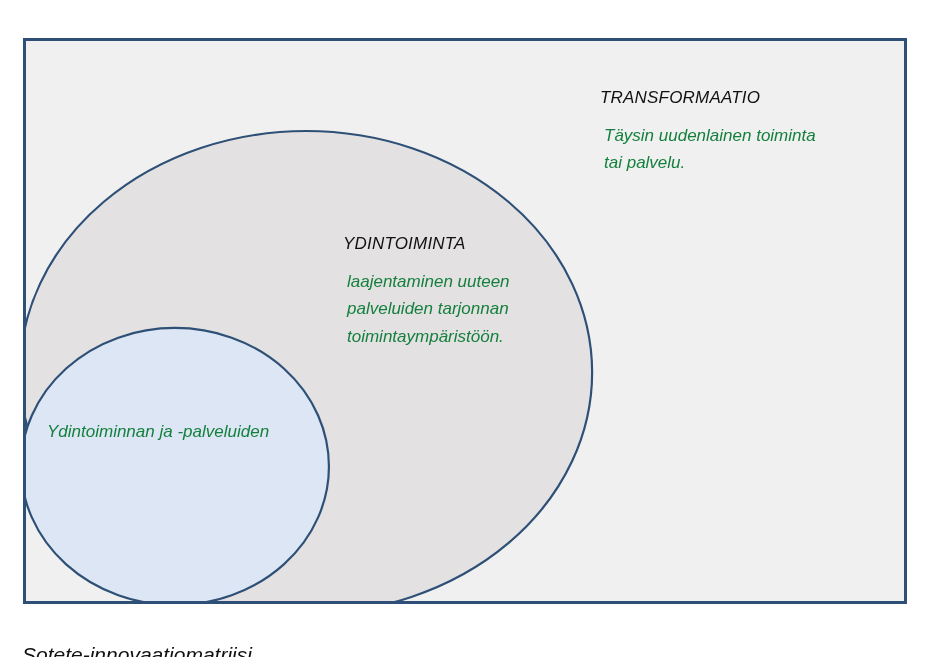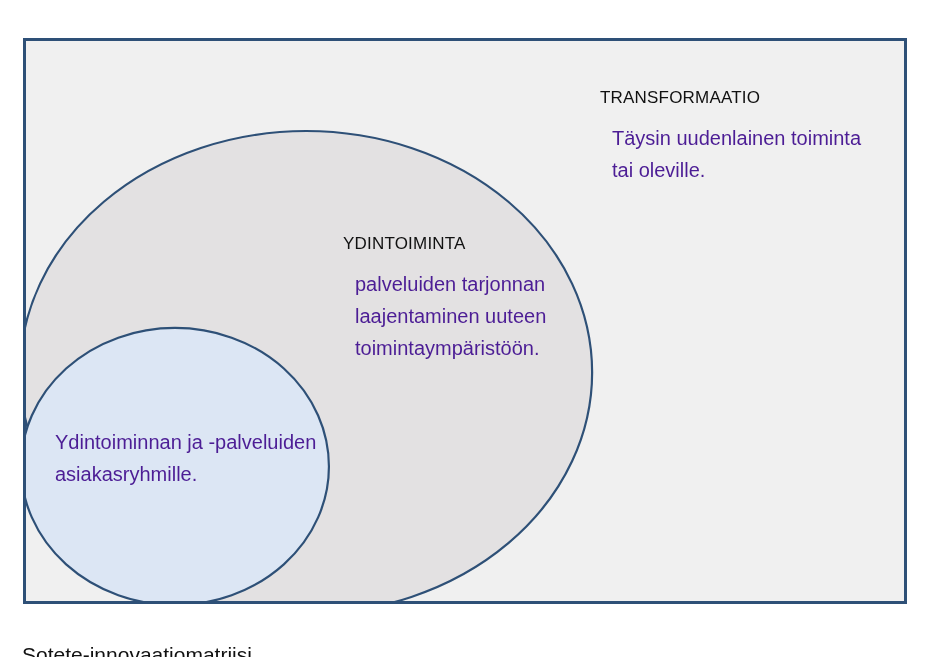--- a/index.html
+++ b/index.html
@@ -18,20 +18,21 @@
     -webkit-font-smoothing: antialiased;
   }
 
   
   #diagram-canvas {
     position: absolute;
     left: 0;
     top: 0;
     width: 940px;
     height: 657px;
+    font-style: italic;
   }
 
   
   .frame {
     position: absolute;
     left: 23px;
     top: 38px;
     width: 884px;
     height: 566px;
     box-sizing: border-box;
@@ -58,25 +59,25 @@
   .block-title {
     font-size: 17px;
     font-weight: 400;
     letter-spacing: 0.2px;
     color: #111111;
     margin: 0 0 14px 0;
     line-height: 1.15;
     white-space: nowrap;
   }
   .block-body {
-    font-size: 20px;
+    font-size: 17px;
     font-weight: 400;
-    color: #4c1d95;
+    color: #15803d;
     line-height: 1.62;
-    margin: 12px;
+    margin: 4px;
   }
   .block-body span {
     display: block;
     white-space: nowrap;
   }
 
   
   #block-transformaatio {
     left: 600px;
     top: 88px;
@@ -119,35 +120,34 @@
 
       <ellipse cx="150" cy="430" rx="155" ry="140" fill="#dce6f4" stroke="#2e5077" stroke-width="2.2"></ellipse>
     </svg>
 
   </div>
 
   <div class="text-block" id="block-transformaatio">
     <div class="block-title">TRANSFORMAATIO</div>
     <div class="block-body">
       <span>Täysin uudenlainen toiminta</span>
-      <span>tai oleville.</span>
+      <span>tai palvelu.</span>
     </div>
   </div>
 
   <div class="text-block" id="block-laajentuminen">
     <div class="block-title">YDINTOIMINTA</div>
     <div class="block-body">
+      <span>laajentaminen uuteen</span>
       <span>palveluiden tarjonnan</span>
-      <span>laajentaminen uuteen</span>
       <span>toimintaympäristöön.</span>
     </div>
   </div>
 
   <div class="text-block" id="block-ydintoiminta">
     <div class="block-body">
       <span>Ydintoiminnan ja -palveluiden</span>
-      <span>asiakasryhmille.</span>
     </div>
   </div>
 
   <div id="caption">Sotete-innovaatiomatriisi</div>
 
 </div>
 
 </body></html>

